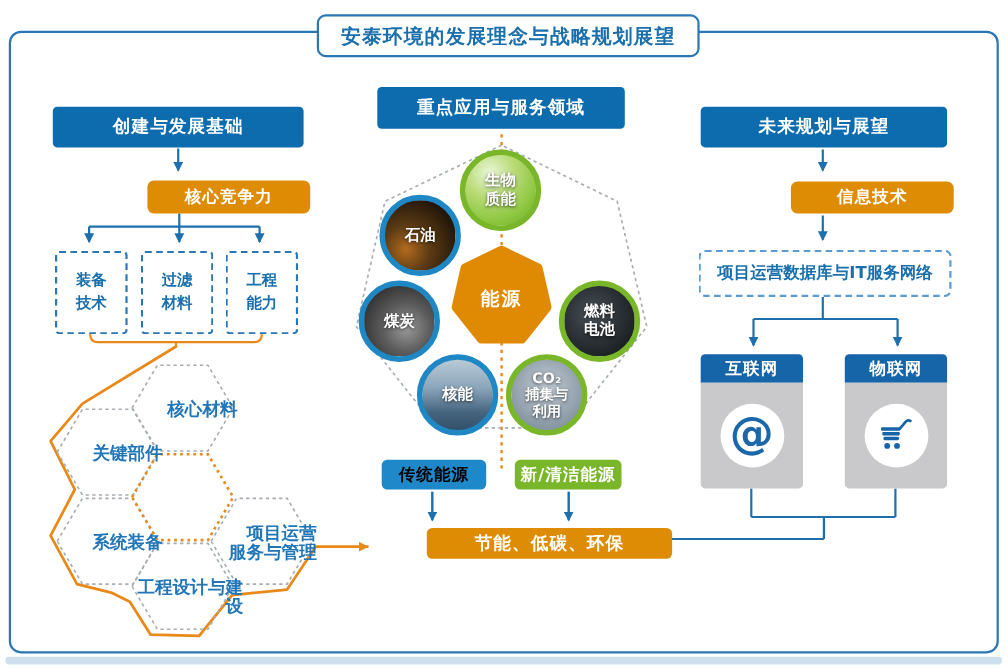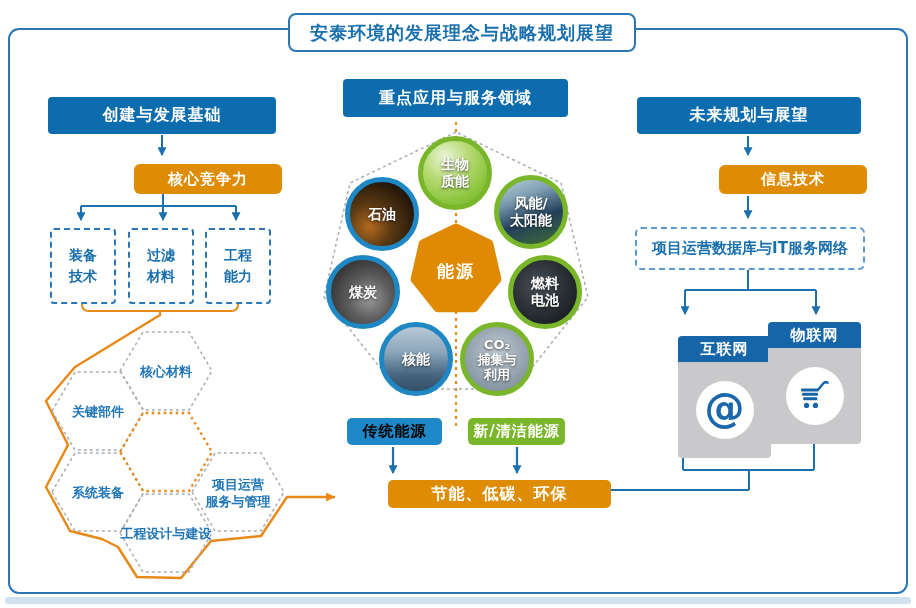--- a/index.html
+++ b/index.html
@@ -13,21 +13,21 @@
   .ui{z-index:2;}
   .flex{display:flex;align-items:center;justify-content:center;}
   .hdr{background:#0d6cad;color:#fff;font-weight:bold;font-size:16px;border-radius:4px;letter-spacing:1px;}
   .obox{background:#de8c04;color:#fff;font-weight:bold;border-radius:6px;font-size:15px;letter-spacing:1px;margin-left:44px;}
   .titlebox{background:#fff;border:2px solid #2b77b5;border-radius:8px;color:#1a6fad;
     font-weight:bold;font-size:18px;letter-spacing:1px;z-index:3;}
   .dashbox{border:2px dashed #2b77b5;border-radius:4px;color:#1a6fad;font-weight:bold;
     font-size:14px;text-align:center;white-space:pre-line;line-height:21px;background:#fff;}
   .dbbox{border:2px dashed #5b9bd0;border-radius:6px;color:#1a6fad;font-weight:bold;
     font-size:15px;background:#fff;}
-  .hexlabel{color:#2176b8;font-weight:bold;font-size:13px;text-align:center;
+  .hexlabel{color:#2176b8;font-weight:bold;font-size:16px;text-align:right;
     white-space:pre-line;line-height:17px;}
   .pc{border-radius:50%;box-sizing:border-box;width:74px;height:74px;color:#fff;font-weight:bold;
     font-size:14px;line-height:17px;text-align:center;white-space:pre-line;
     text-shadow:0 1px 3px rgba(0,0,0,.65);}
   .ring-b{border:5px solid #1e87c4;}
   .ring-g{border:5px solid #79b629;}
   .bg-bio{background:radial-gradient(circle at 35% 25%, #eaf6d8 0%, #b9db77 35%, #8cc63f 70%, #6faa28 100%);}
   .bg-oil{background:radial-gradient(circle at 30% 70%, #b36a1e 0%, #5a3a14 35%, #241709 75%, #15100a 100%);}
   .bg-wind{background:linear-gradient(160deg, #b8cdd8 0%, #7fa0b4 28%, #22405c 60%, #3f6e33 100%);}
   .bg-coal{background:radial-gradient(circle at 60% 60%, #9a9a9a 0%, #5c5c5c 40%, #2b2b2b 85%);}
@@ -127,41 +127,39 @@
   <div class="abs ui hexlabel" style="left:48px;top:484px;width:100px;">系统装备</div>
   <div class="abs ui hexlabel" style="left:188px;top:476px;width:100px;">项目运营
 服务与管理</div>
   <div class="abs ui hexlabel" style="left:111px;top:525px;width:110px;">工程设计与建设</div>
 
   <div class="abs ui hdr flex" style="left:343px;top:79px;width:225px;height:38px;">重点应用与服务领域</div>
 
   <div class="abs ui pc ring-g bg-bio flex" style="left:418px;top:136px;">生物
 质能</div>
   <div class="abs ui pc ring-b bg-oil flex" style="left:345px;top:177px;">石油</div>
-  <div class="abs ui pc ring-g bg-wind flex" style="left:494px;top:175px;">风能/
-太阳能</div>
   <div class="abs ui pc ring-b bg-coal flex" style="left:326px;top:255px;">煤炭</div>
   <div class="abs ui pc ring-g bg-fuel flex" style="left:508px;top:255px;">燃料
 电池</div>
   <div class="abs ui pc ring-b bg-nuke flex" style="left:379px;top:322px;">核能</div>
   <div class="abs ui pc ring-g bg-co2 flex" style="left:460px;top:322px;font-size:13px;line-height:15px;">CO₂
 捕集与
 利用</div>
 
   <div class="abs ui energy-label" style="left:421px;top:260px;width:70px;">能源</div>
 
   <div class="abs ui mbox-b flex" style="left:347px;top:418px;width:95px;height:27px;">传统能源</div>
   <div class="abs ui mbox-g flex" style="left:468px;top:418px;width:97px;height:27px;">新/清洁能源</div>
   <div class="abs ui obox flex" style="left:344px;top:480px;width:223px;height:28px;font-size:16px;border-radius:5px;">节能、低碳、环保</div>
 
   <div class="abs ui hdr flex" style="left:637px;top:97px;width:224px;height:37px;">未来规划与展望</div>
   <div class="abs ui obox flex" style="left:675px;top:165px;width:148px;height:29px;">信息技术</div>
   <div class="abs ui dbbox flex" style="left:635px;top:227px;width:226px;height:39px;">项目运营数据库与IT服务网络</div>
 
-  <div class="abs ui card" style="left:637px;top:336px;margin-left:41px;">
+  <div class="abs ui card" style="left:637px;top:322px;">
     <div class="card-h flex">互联网</div>
     <div class="card-b flex">
       <div class="card-circle flex">
         <span class="at">@</span>
       </div>
     </div>
   </div>
 
   <div class="abs ui card" style="left:768px;top:322px;">
     <div class="card-h flex">物联网</div>

